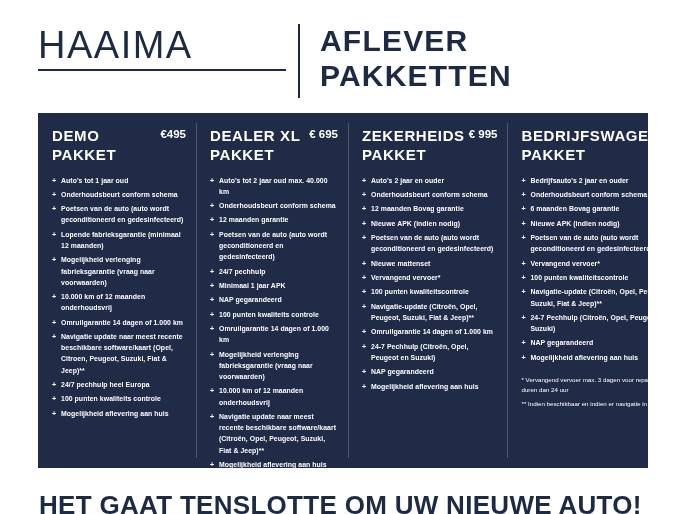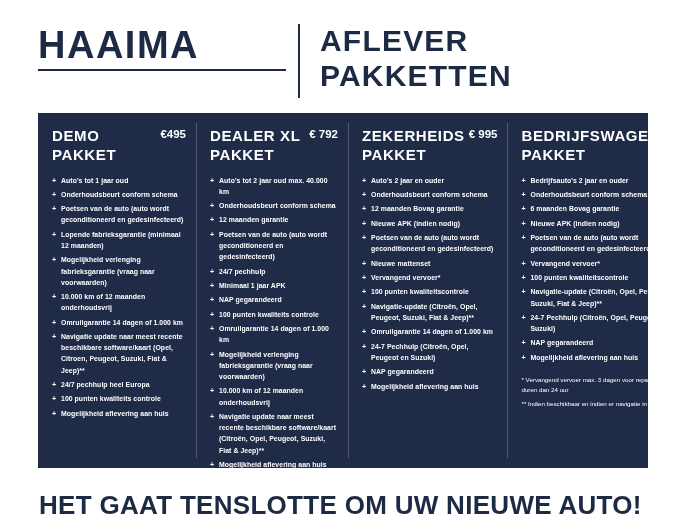--- a/index.html
+++ b/index.html
@@ -27,21 +27,21 @@
     height: 78px;
     display: flex;
     align-items: flex-start;
   }
   .brand {
     width: 252px;
     padding-top: 4px;
   }
   .brand-name {
     font-size: 38px;
-    font-weight: bold;
+    font-weight: normal;
     letter-spacing: 1.5px;
     color: #1c2a44;
     line-height: 1;
     font-family: "Liberation Sans", sans-serif;
   }
   .brand-rule {
     width: 248px;
     height: 2px;
     background: #1c2a44;
     margin: 5px 0 5px 0;
@@ -205,21 +205,21 @@
         <li>Mogelijkheid aflevering aan huis</li>
       </ul>
     </div>
 
     <div class="col" style="flex:0 0 152px;">
       <div class="col-head">
         <div class="col-title">
           <div>DEALER XL</div>
           <div>PAKKET</div>
         </div>
-        <div class="col-price">€ 792</div>
+        <div class="col-price">€ 695</div>
       </div>
       <ul class="features">
         <li>Auto's tot 2 jaar oud max. 40.000 km</li>
         <li>Onderhoudsbeurt conform schema</li>
         <li>12 maanden garantie</li>
         <li>Poetsen van de auto (auto wordt geconditioneerd en gedesinfecteerd)</li>
         <li>24/7 pechhulp</li>
         <li>Minimaal 1 jaar APK</li>
         <li>NAP gegarandeerd</li>
         <li>100 punten kwaliteits controle</li>

